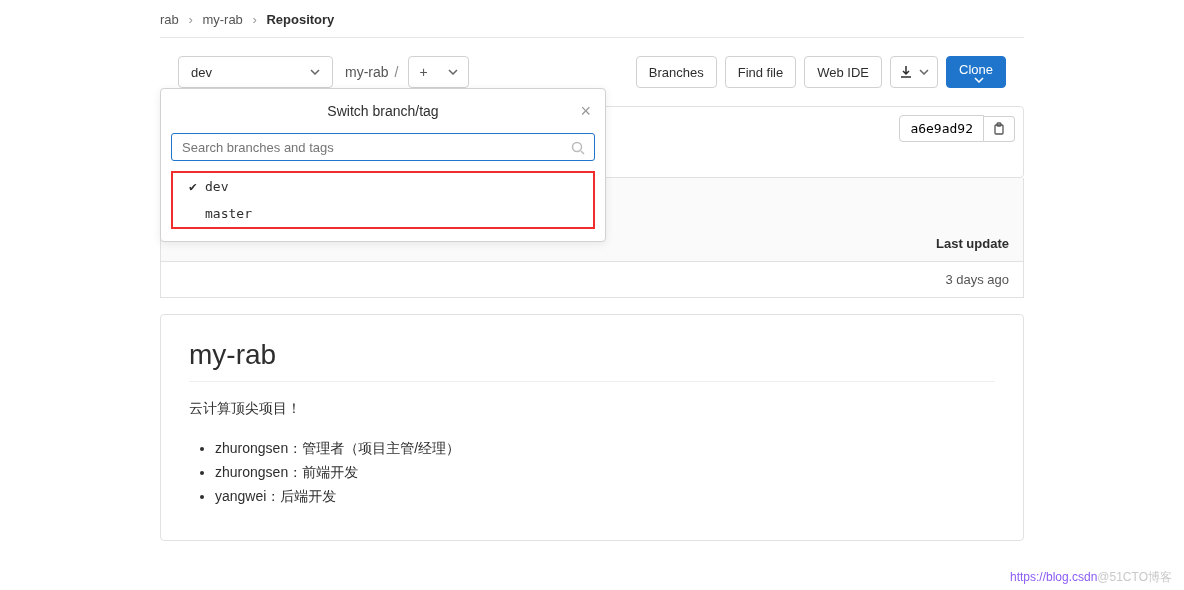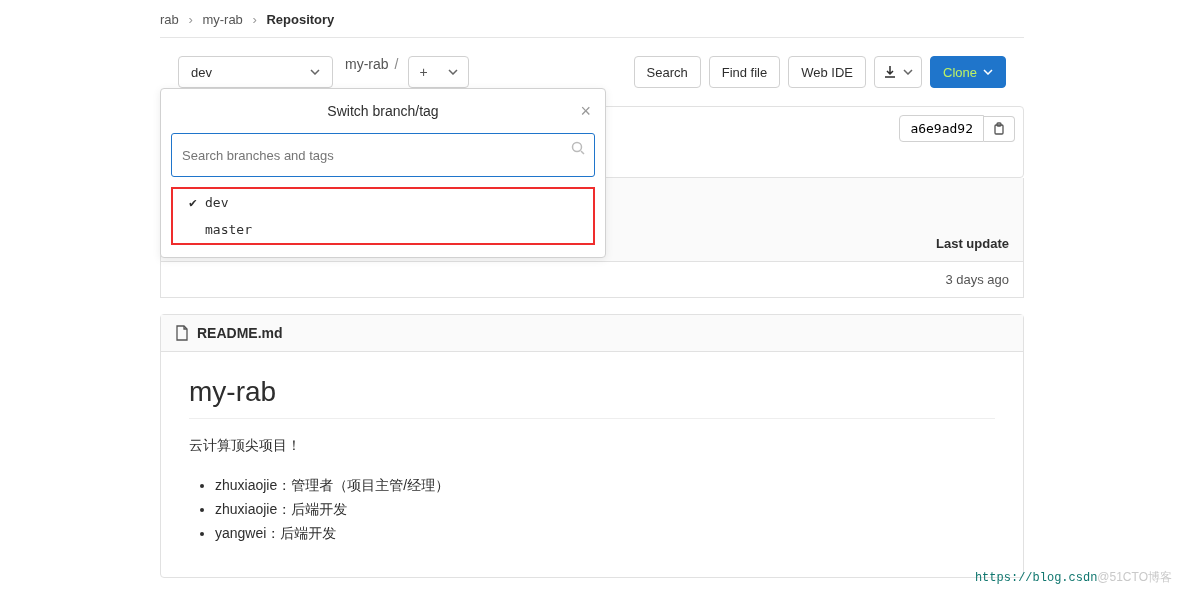--- a/index.html
+++ b/index.html
@@ -1,38 +1,38 @@
 <!DOCTYPE html>
 <html><head>
 <meta charset="utf-8">
 <style>
   * { margin: 0; padding: 0; box-sizing: border-box; }
   body { font-family: -apple-system, BlinkMacSystemFont, "Segoe UI", Helvetica, Arial, sans-serif; font-size: 14px; color: #2e2e2e; background: #fff; width: 1184px; }
   .container { padding: 0 160px; }
   .breadcrumb { padding: 12px 0 10px; border-bottom: 1px solid #e5e5e5; font-size: 13px; color: #555; }
   .breadcrumb .sep { margin: 0 6px; color: #999; }
   .breadcrumb .current { font-weight: 700; color: #2e2e2e; }
-  .toolbar { display: flex; align-items: flex-start; padding: 18px 18px; position: relative; }
+  .toolbar { display: flex; align-items: center; padding: 18px 18px; position: relative; }
   .btn { display: inline-flex; align-items: center; justify-content: center; height: 32px; padding: 0 12px; background: #fff; border: 1px solid #d1d1d1; border-radius: 4px; font-size: 13px; color: #2e2e2e; cursor: pointer; }
-  .btn-primary { background: #1f75cb; border-color: #1f75cb; color: #bef264; }
+  .btn-primary { background: #1f75cb; border-color: #1f75cb; color: #ffffff; flex-direction: column; }
   .branch-btn { width: 155px; justify-content: space-between; }
   .caret { margin-left: 6px; }
   .path { margin-left: 12px; font-size: 14px; color: #555; display: inline-flex; align-items: center; }
   .path .slash { margin: 0 6px; color: #888; }
   .plus-group { display: inline-flex; border: 1px solid #d1d1d1; border-radius: 4px; height: 32px; align-items: center; margin-left: 4px; }
   .plus-group span { padding: 0 10px; color: #555; }
   .spacer { flex: 1; }
   .btn-group { display: flex; gap: 8px; align-items: center; }
   .download-group { display: inline-flex; align-items: center; border: 1px solid #d1d1d1; border-radius: 4px; height: 32px; padding: 0 8px; gap: 6px; }
 
   .dropdown { position: absolute; top: 50px; left: 0; width: 446px; background: #fff; border: 1px solid #d1d1d1; border-radius: 4px; box-shadow: 0 2px 8px rgba(0,0,0,0.08); z-index: 30; }
   .dd-head { position: relative; text-align: center; padding: 14px 0; font-size: 14px; color: #2e2e2e; font-weight: 400; }
   .dd-close { position: absolute; right: 14px; top: 12px; color: #999; font-size: 18px; cursor: pointer; }
   .dd-search { margin: 0 10px 10px; position: relative; }
-  .dd-search input { width: 100%; height: 44px; padding: 0 30px 0 10px; border: 1px solid #1f75cb; border-radius: 3px; font-size: 13px; outline: none; }
+  .dd-search input { width: 100%; height: 28px; padding: 0 30px 0 10px; border: 1px solid #1f75cb; border-radius: 3px; font-size: 13px; outline: none; }
   .dd-search .sicon { position: absolute; right: 10px; top: 8px; color: #bbb; }
   .dd-section-label { padding: 6px 12px; font-size: 13px; color: #2e2e2e; font-weight: 500; }
   .branch-list { border: 2px solid #ef2d2d; margin: 2px 10px 12px; }
   .branch-item { display: flex; align-items: center; padding: 6px 8px; font-family: ui-monospace, Menlo, Consolas, monospace; font-size: 13px; color: #2e2e2e; cursor: pointer; }
   .branch-item .chk { width: 24px; text-align: center; }
 
   .commit-area { border: 1px solid #e1e1e1; border-radius: 4px; margin-top: 0; position: relative; background: #fff; }
   .commit-sha { position: absolute; right: 8px; top: 8px; display: flex; align-items: center; gap: 0; }
   .commit-sha .sha { border: 1px solid #d1d1d1; border-radius: 4px 0 0 4px; padding: 5px 10px; font-family: ui-monospace, monospace; font-size: 13px; color: #000000; background: #fff; }
   .commit-sha .copy { border: 1px solid #d1d1d1; border-left: 0; border-radius: 0 4px 4px 0; padding: 5px 8px; background: #fff; }
@@ -85,21 +85,21 @@
     <div class="plus-group">
       <span>+</span>
       <span>
         <svg width="10" height="6" viewBox="0 0 10 6">
             <path d="M1 1l4 4 4-4" fill="none" stroke="#666" stroke-width="1.5"></path>
           </svg>
       </span>
     </div>
     <div class="spacer"></div>
     <div class="btn-group">
-      <button class="btn">Search</button>
+      <button class="btn">Branches</button>
       <button class="btn">Find file</button>
       <button class="btn">Web IDE</button>
       <div class="download-group">
         <span>
           <svg width="14" height="14" viewBox="0 0 14 14">
               <path d="M7 1v8M4 6l3 3 3-3M2 12h10" fill="none" stroke="#2e2e2e" stroke-width="1.5"></path>
             </svg>
         </span>
         <span>
           <svg width="10" height="6" viewBox="0 0 10 6">
@@ -160,38 +160,29 @@
   </div>
 
   <div class="table-head">
     <span class="col-last">Last update</span>
   </div>
   <div class="table-row">
     <span class="time">3 days ago</span>
   </div>
 
   <div class="readme">
-    <div class="readme-head">
-      <span>
-        <svg width="14" height="16" viewBox="0 0 14 16">
-            <path d="M2 1h7l3 3v11H2z" fill="none" stroke="#555" stroke-width="1.3"></path>
-            <path d="M9 1v3h3" fill="none" stroke="#555" stroke-width="1.3"></path>
-          </svg>
-      </span>
-      <span>README.md</span>
-    </div>
     <div class="readme-body">
       <h1>my-rab</h1>
       <hr>
       <p>云计算顶尖项目！</p>
       <ul>
-        <li>zhuxiaojie：管理者（项目主管/经理）</li>
-        <li>zhuxiaojie：后端开发</li>
+        <li>zhurongsen：管理者（项目主管/经理）</li>
+        <li>zhurongsen：前端开发</li>
         <li>yangwei：后端开发</li>
       </ul>
     </div>
   </div>
 
 </div>
 
 <div class="watermark">
-  <span style="color:#0f766e;font-family:Liberation Mono, monospace;">https://blog.csdn</span><span>@51CTO博客</span>
+  <span style="color:#8b5cf6;">https://blog.csdn</span><span>@51CTO博客</span>
 </div>
 
 </body></html>

